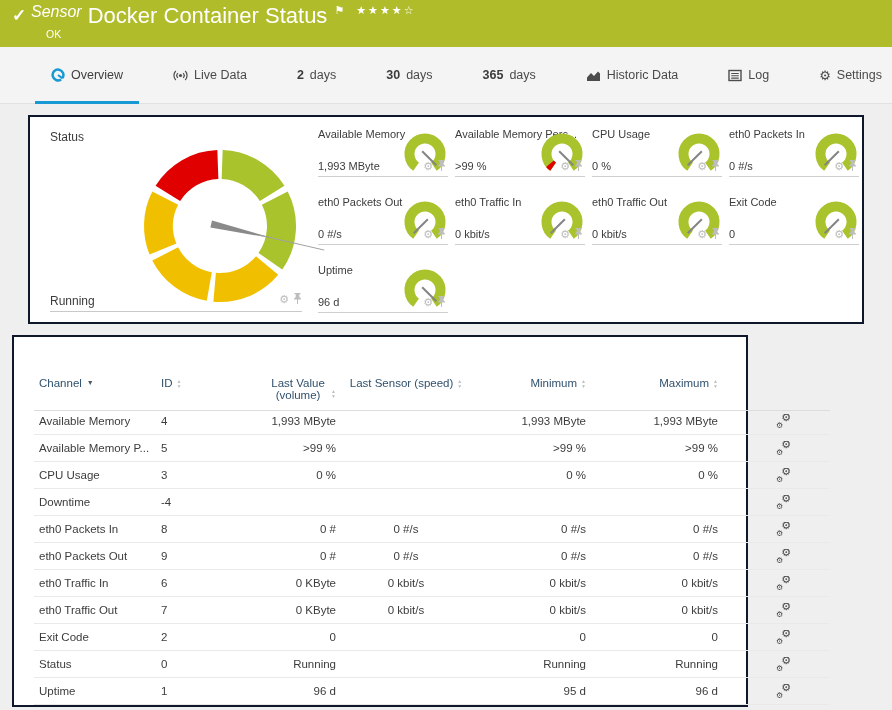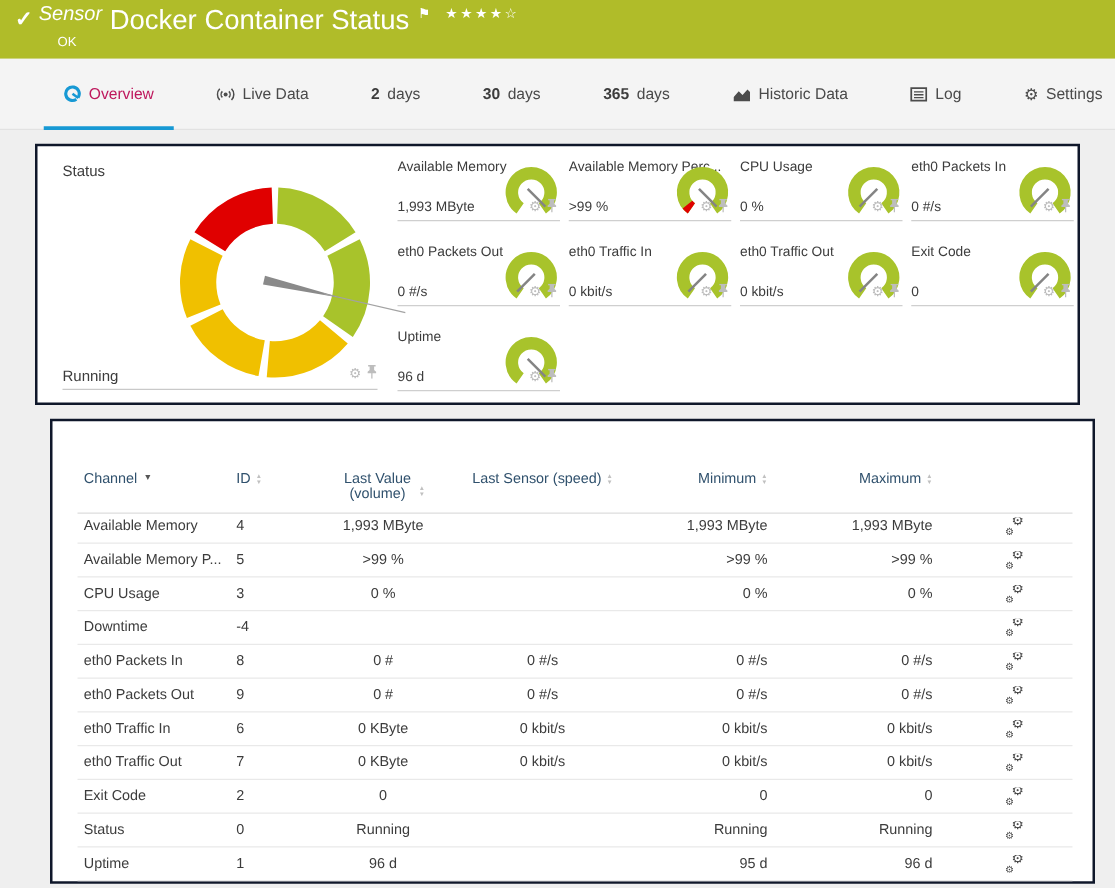--- a/index.html
+++ b/index.html
@@ -13,28 +13,28 @@
 .kicker{font-size:16px;font-style:italic;margin-right:6px}
 .ptitle{font-size:22px}
 .flag{font-size:11px;margin:1px 0 0 7px}
 .stars{font-size:11px;letter-spacing:2px;margin:1px 0 0 12px}
 .okbadge{position:absolute;left:46px;top:28px;font-size:10.5px;font-weight:normal}
 
 
 .tabbar{position:absolute;left:0;top:47px;width:892px;height:57px;background:#f4f4f4;border-bottom:1px solid #e2e2e2;display:flex;align-items:center;justify-content:space-between;padding:0 4px 0 45px}
 .tab{position:relative;height:100%;display:flex;align-items:center;gap:6px;font-size:12.5px;color:#4a4a4a;cursor:pointer;padding:0 6px;white-space:nowrap}
 .tab b{color:#3c3c3c}
-.tab.active{color:#be185d}
+.tab.active{color:#404040}
 .tab.active::after{content:"";position:absolute;left:-10px;right:-10px;bottom:-1px;height:3px;background:#1799d4}
 .tab .ticon{display:inline-flex;align-items:center}
 
 
 .panel{position:absolute;background:#fff;border:2px solid #0f172a}
 #panel-gauges{left:28px;top:115px;width:836px;height:209px}
-#panel-table{left:40px;top:335px;width:836px;height:372px}
+#panel-table{left:12px;top:335px;width:736px;height:372px}
 
 
 .status-tile{position:absolute;left:8px;top:6px;width:276px;height:197px}
 .status-title{position:absolute;left:12px;top:7px;font-size:12px;color:#3c3c3c}
 #status-gauge{position:absolute;left:97px;top:18px;overflow:visible}
 .status-footer{position:absolute;left:12px;bottom:8px;width:252px;display:flex;align-items:flex-end;border-bottom:1px solid #c9c9c9;padding-bottom:3px}
 .status-value{font-size:12px;color:#3c3c3c}
 .tile-icons{margin-left:auto;display:flex;gap:4px;align-items:center;color:#bdbdbd}
 .tile-icons .gearchar{font-size:11px;line-height:10px;color:#bdbdbd;cursor:pointer}
 
@@ -45,21 +45,21 @@
 .tile-gauge{position:absolute;right:0;top:4px}
 .tile-value{position:absolute;left:0;bottom:4px;font-size:11px;color:#3c3c3c;white-space:nowrap}
 .tile .tile-icons{position:absolute;right:2px;bottom:1px;margin-left:0}
 
 
 .thead{position:absolute;left:20px;top:40px;width:796px;display:flex;align-items:flex-start;border-bottom:1px solid #ddd;padding-bottom:9px;min-height:31px}
 .th{font-size:11.5px;color:#30516d;display:flex;align-items:flex-start;cursor:pointer}
 .th .lbl{display:inline-block}
 .c0{width:127px;padding-left:5px}
 .c1{width:60px}
-.c2{width:115px;justify-content:center;text-align:center}
+.c2{width:115px;justify-content:flex-end;text-align:center}
 .c3{width:140px;justify-content:center;text-align:center}
 .c4{width:110px;justify-content:flex-end;text-align:right}
 .c5{width:132px;justify-content:flex-end;text-align:left}
 .c6{width:110px;padding-left:58px}
 .th.c2 .lbl{max-width:58px}
 .th.c2 .sort{align-self:flex-end;margin-bottom:2px}
 .sort{display:inline-flex;flex-direction:column;margin-left:4px;color:#c0c0c0;font-size:5px;line-height:5px;margin-top:2px}
 .sortdn{font-size:7px;color:#555;margin-left:5px;margin-top:2px}
 .tbody{position:absolute;left:20px;top:71px;width:796px}
 .tr{display:flex;height:27px;align-items:center;border-bottom:1px solid #e9e9e9;font-size:11.5px;color:#3c3c3c;cursor:pointer}

